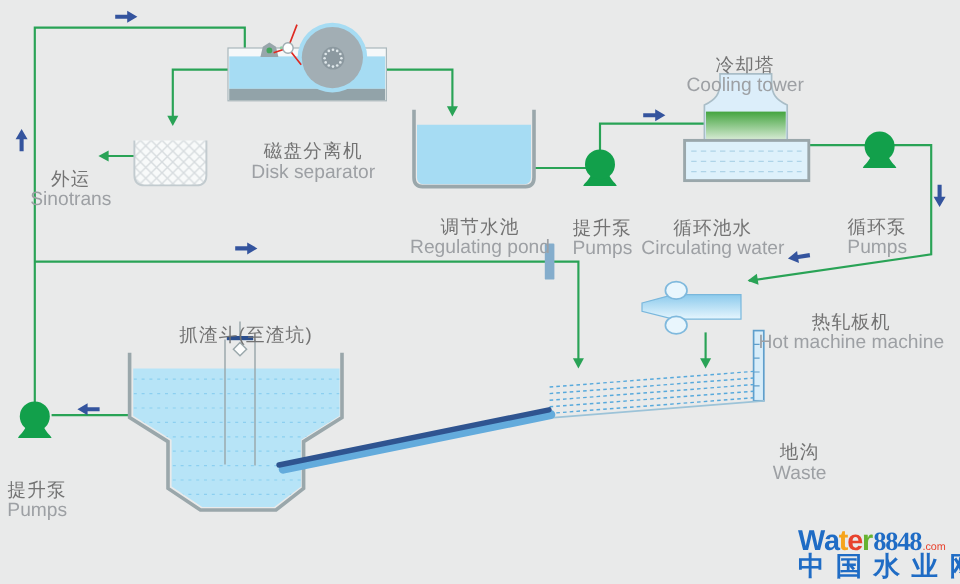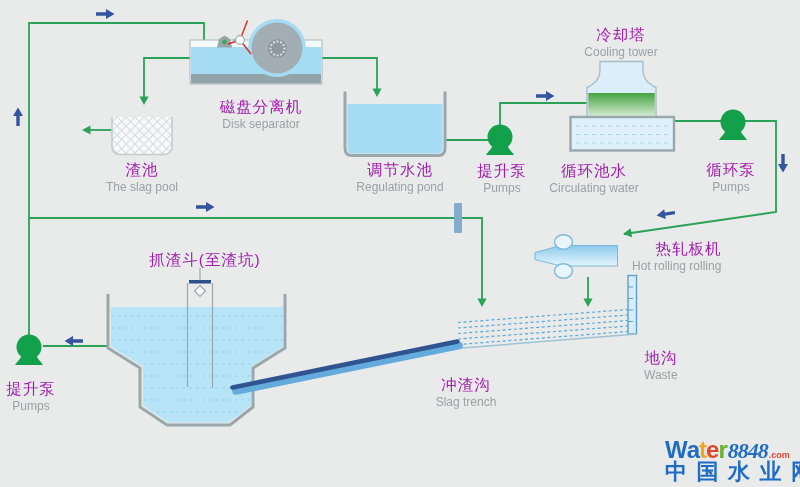--- a/index.html
+++ b/index.html
@@ -1,28 +1,28 @@
 <!DOCTYPE html>
 <html><head>
 <meta charset="utf-8">
 <style>
   html,body{margin:0;padding:0;}
   body{font-family:"Liberation Sans","DejaVu Sans",sans-serif;background:#cfd0d1;}
   .stage{position:relative;width:800px;height:487px;background:#e9eaea;overflow:hidden;}
   svg{position:absolute;left:0;top:0;}
   .label{position:absolute;text-align:center;transform:translateX(-50%);white-space:nowrap;}
-  .label.left{transform:none;text-align:right;}
-  .zh{font-size:15.5px;line-height:17px;color:#a21caf;letter-spacing:1px;}
-  .en{font-size:12px;line-height:14px;color:#9da0a4;margin-top:2px;}
+  .label.left{transform:none;text-align:center;}
+  .zh{font-size:15.5px;line-height:17px;color:#737373;letter-spacing:1px;margin-top:20px;}
+  .en{font-size:16px;line-height:14px;color:#9da0a4;margin-top:2px;}
   .logo{position:absolute;right:7px;bottom:7px;width:128px;}
   .logo-line1{display:flex;align-items:baseline;justify-content:flex-start;}
   .logo-word{font-size:24px;font-weight:bold;letter-spacing:-1px;line-height:22px;}
-  .logo-digits{font-family:"Liberation Serif","DejaVu Serif",serif;font-style:italic;font-weight:bold;
+  .logo-digits{font-family:"Liberation Serif","DejaVu Serif",serif;font-weight:bold;
     font-size:22px;color:#1f6cc5;line-height:22px;margin-left:1px;letter-spacing:-1px;}
-  .logo-tld{font-size:9px;font-weight:bold;color:#e8432e;margin-left:1px;}
+  .logo-tld{font-size:9px;font-weight:normal;color:#e8432e;margin-left:1px;}
   .logo-tagline{font-size:22px;font-weight:bold;color:#1f6cc5;letter-spacing:9.5px;
     line-height:17px;margin-top:1px;white-space:nowrap;}
 </style>
 </head>
 <body>
 
 <div class="stage">
 
 <svg width="800" height="487" viewBox="0 0 800 487">
   <defs>
@@ -181,23 +181,23 @@
     <use href="#bArrow" transform="translate(105,14)"></use>
     <use href="#bArrow" transform="translate(18,117) rotate(-90)"></use>
     <use href="#bArrow" transform="translate(74,341) rotate(180)"></use>
     <use href="#bArrow" transform="translate(205,207)"></use>
     <use href="#bArrow" transform="translate(545,96)"></use>
     <use href="#bArrow" transform="translate(783,163) rotate(90)"></use>
     <use href="#bArrow" transform="translate(666,214) rotate(171)"></use>
   </g>
 </svg>
 
-<div class="label" style="left:142px;top:161px">
-  <div class="zh">渣池</div>
-  <div class="en">The slag pool</div>
+<div class="label" style="left:59px;top:121px">
+  <div class="zh">外运</div>
+  <div class="en">Sinotrans</div>
 </div>
 <div class="label" style="left:261px;top:98px">
   <div class="zh">磁盘分离机</div>
   <div class="en">Disk separator</div>
 </div>
 <div class="label" style="left:400px;top:161px">
   <div class="zh">调节水池</div>
   <div class="en">Regulating pond</div>
 </div>
 <div class="label" style="left:502px;top:162px">
@@ -211,29 +211,25 @@
 <div class="label" style="left:594px;top:162px">
   <div class="zh">循环池水</div>
   <div class="en">Circulating water</div>
 </div>
 <div class="label" style="left:731px;top:161px">
   <div class="zh">循环泵</div>
   <div class="en">Pumps</div>
 </div>
 <div class="label left" style="left:632px;top:240px">
   <div class="zh">热轧板机</div>
-  <div class="en">Hot rolling rolling</div>
+  <div class="en">Hot machine machine</div>
 </div>
 <div class="label left" style="left:644px;top:349px">
   <div class="zh">地沟</div>
   <div class="en">Waste</div>
-</div>
-<div class="label" style="left:466px;top:376px">
-  <div class="zh">冲渣沟</div>
-  <div class="en">Slag trench</div>
 </div>
 <div class="label" style="left:31px;top:380px">
   <div class="zh">提升泵</div>
   <div class="en">Pumps</div>
 </div>
 <div class="label" style="left:205px;top:251px">
   <div class="zh">抓渣斗(至渣坑)</div>
 </div>
 
 <div class="logo">

